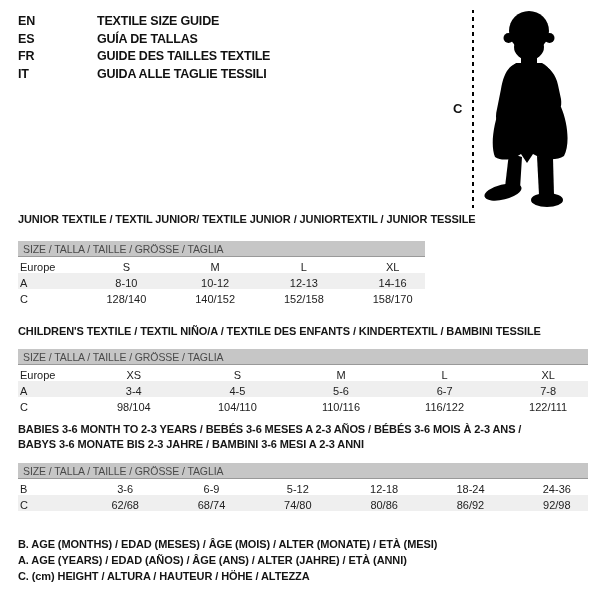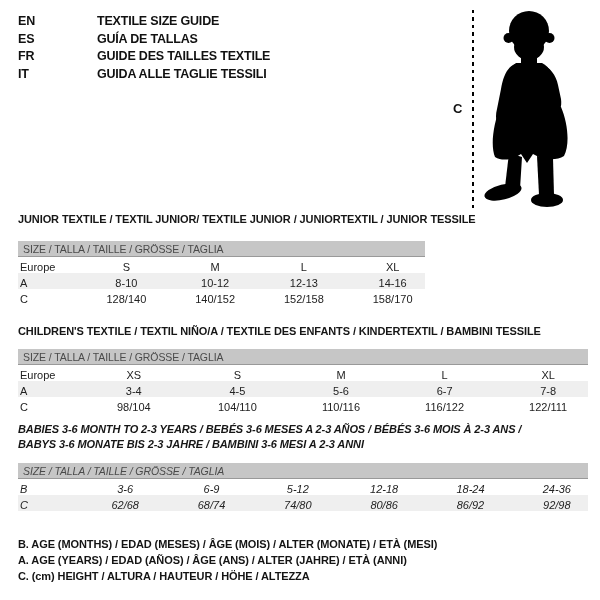--- a/index.html
+++ b/index.html
@@ -25,21 +25,21 @@
   .dash-line{
     position:absolute;left:472px;top:10px;width:2px;height:198px;
     background:repeating-linear-gradient(to bottom,#000 0 3.5px,transparent 3.5px 7.5px);
   }
   .fig-label{position:absolute;left:453px;top:101px;font-weight:bold;font-size:13px;color:#111;}
   .baby{position:absolute;left:480px;top:7px;}
   
   .tsec{position:absolute;left:18px;}
   #t0{top:212px;width:407px;}
   #t1{top:324px;width:570px;}
-  #t2{top:422px;width:570px;font-style:italic;}
+  #t2{top:422px;width:570px;}
   .t-title{font-weight:bold;font-size:11px;line-height:15px;color:#161616;letter-spacing:-0.1px;white-space:nowrap;}
   .bar{
     height:16px;background:var(--header-bar);
     border-bottom:1px solid var(--header-bar-border);
     display:flex;align-items:center;
     font-size:10.5px;color:var(--header-text);padding-left:5px;letter-spacing:-0.1px;
   }
   #t0 .bar{margin-top:14px;}
   #t1 .bar{margin-top:10px;}
   #t2 .bar{margin-top:11px;}

